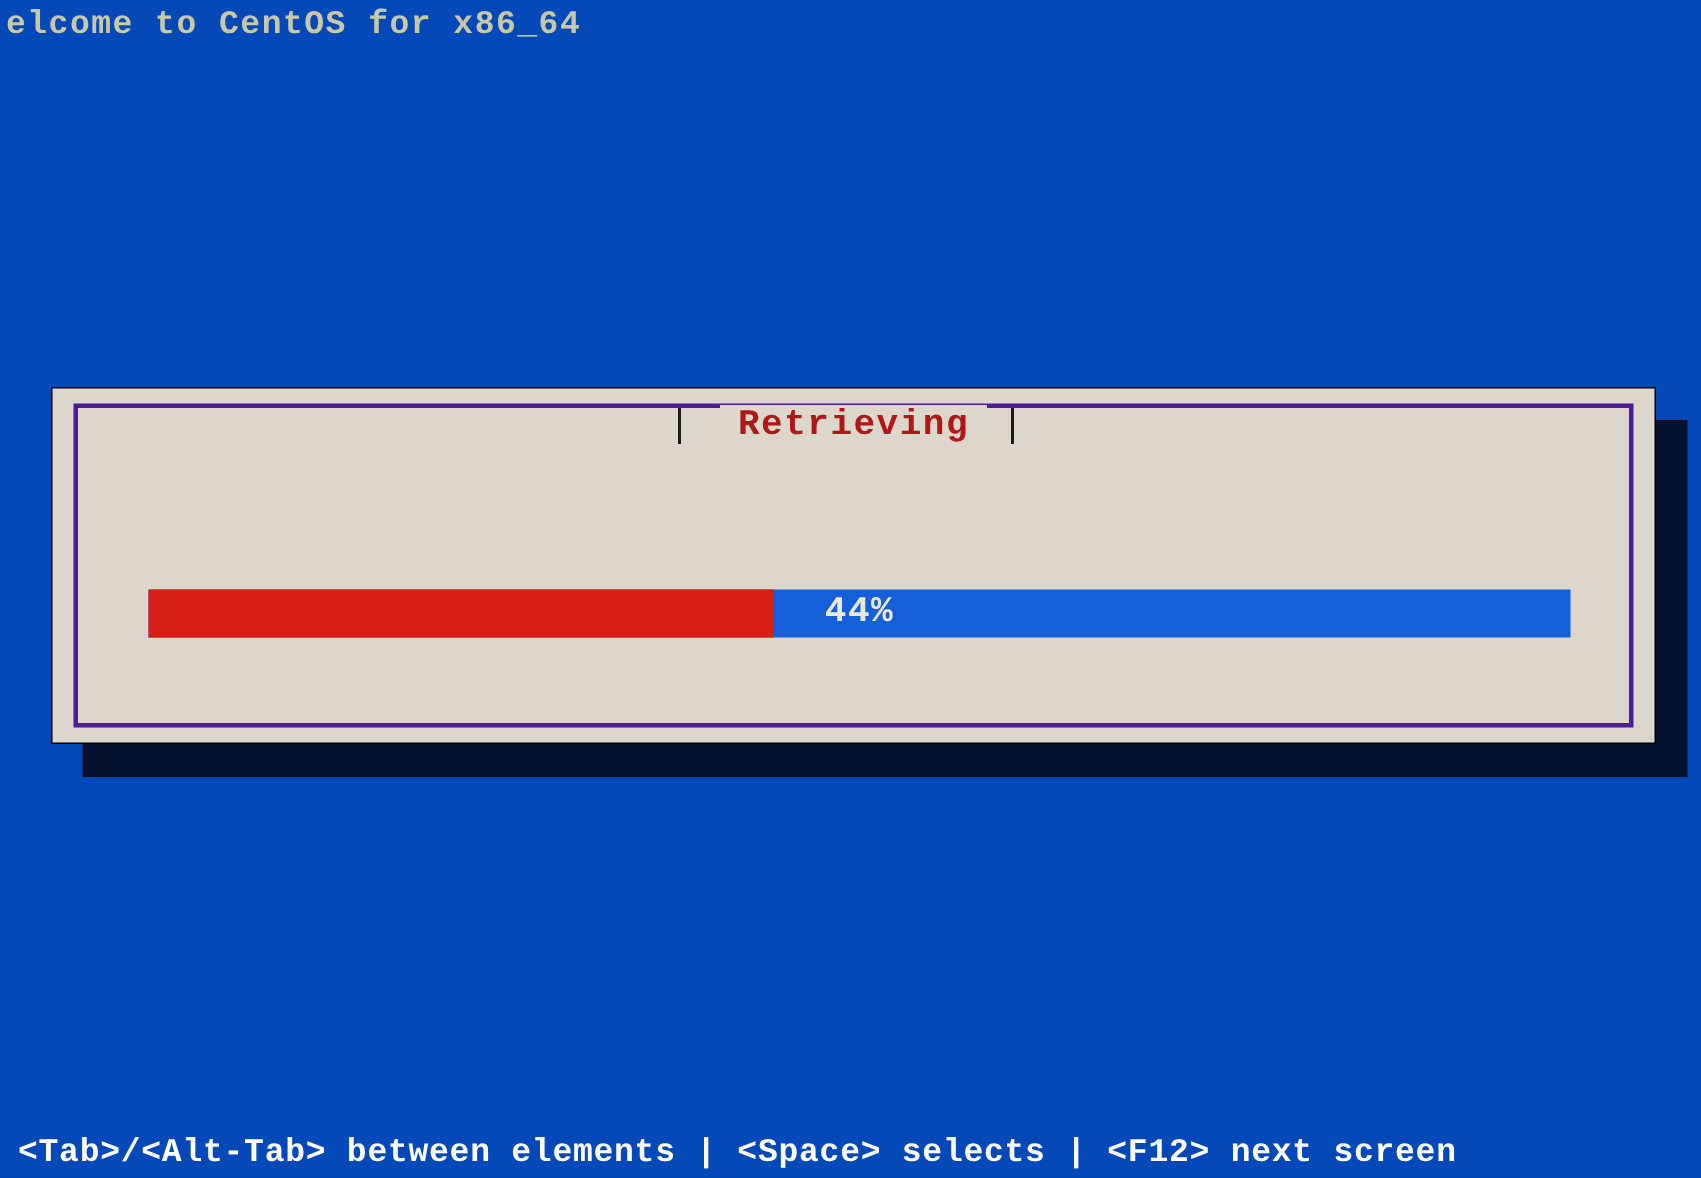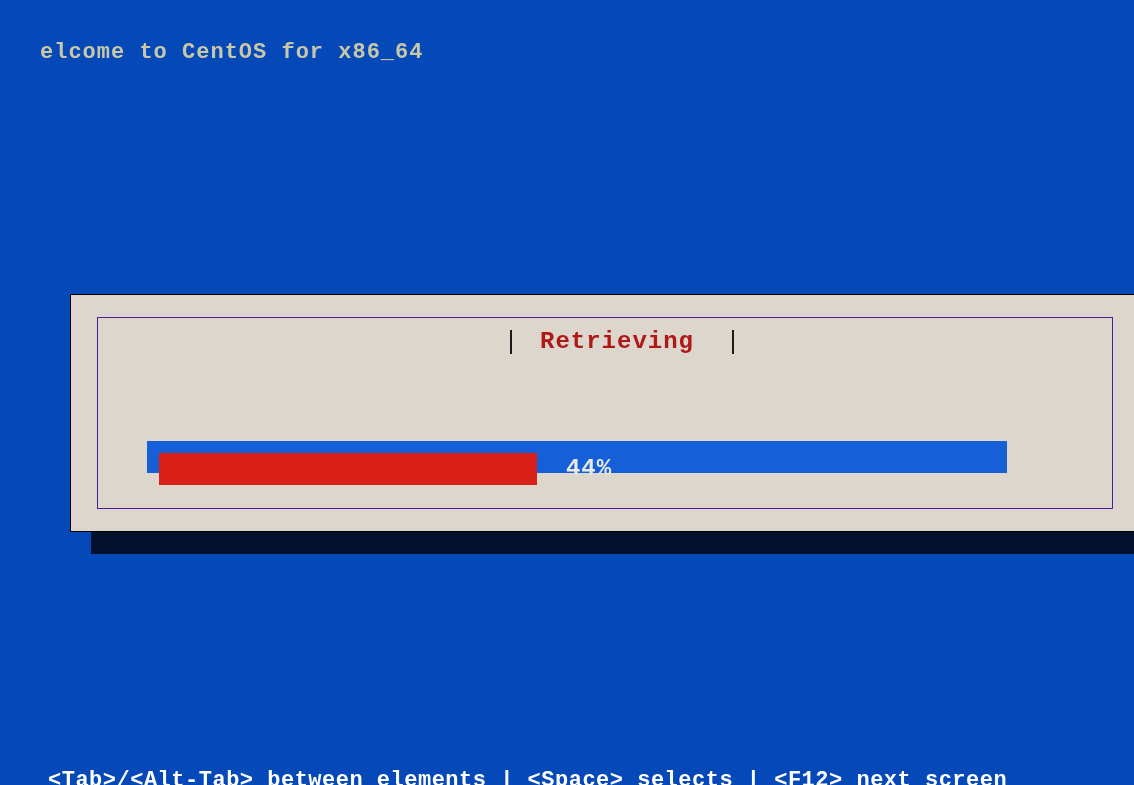--- a/index.html
+++ b/index.html
@@ -1,16 +1,16 @@
 <!DOCTYPE html>
 <html><head>
   <meta charset="utf-8">
   <style>
     * {
-      margin: 12px;
+      margin: 0;
       padding: 0;
       box-sizing: border-box;
     }
     body {
       width: 1134px;
       height: 785px;
       background: #0548b8;
       font-family: 'Courier New', monospace;
       font-weight: bold;
       position: relative;
@@ -40,21 +40,21 @@
       height: 238px;
       background: #dcd6cc;
       border: 1px solid #000;
     }
     .dialog-inner-border {
       position: absolute;
       top: 10px;
       left: 14px;
       right: 14px;
       bottom: 10px;
-      border: 1px solid #4c1d95;
+      border: 3px solid #4c1d95;
     }
     .dialog-title {
       position: absolute;
       top: -2px;
       left: 50%;
       transform: translateX(-50%);
       background: #dcd6cc;
       padding: 0 12px;
       color: #b01818;
       font-size: 24px;
@@ -83,21 +83,21 @@
       left: 48px;
       color: #1a1a1a;
       font-size: 24px;
       font-weight: bold;
       letter-spacing: 0.5px;
     }
     .progress-container {
       position: absolute;
       top: 134px;
       left: 64px;
-      width: 860px;
+      width: 948px;
       height: 32px;
       background: #1560d8;
     }
     .progress-fill {
       position: absolute;
       top: 0;
       left: 0;
       height: 100%;
       background: #d82018;
     }

